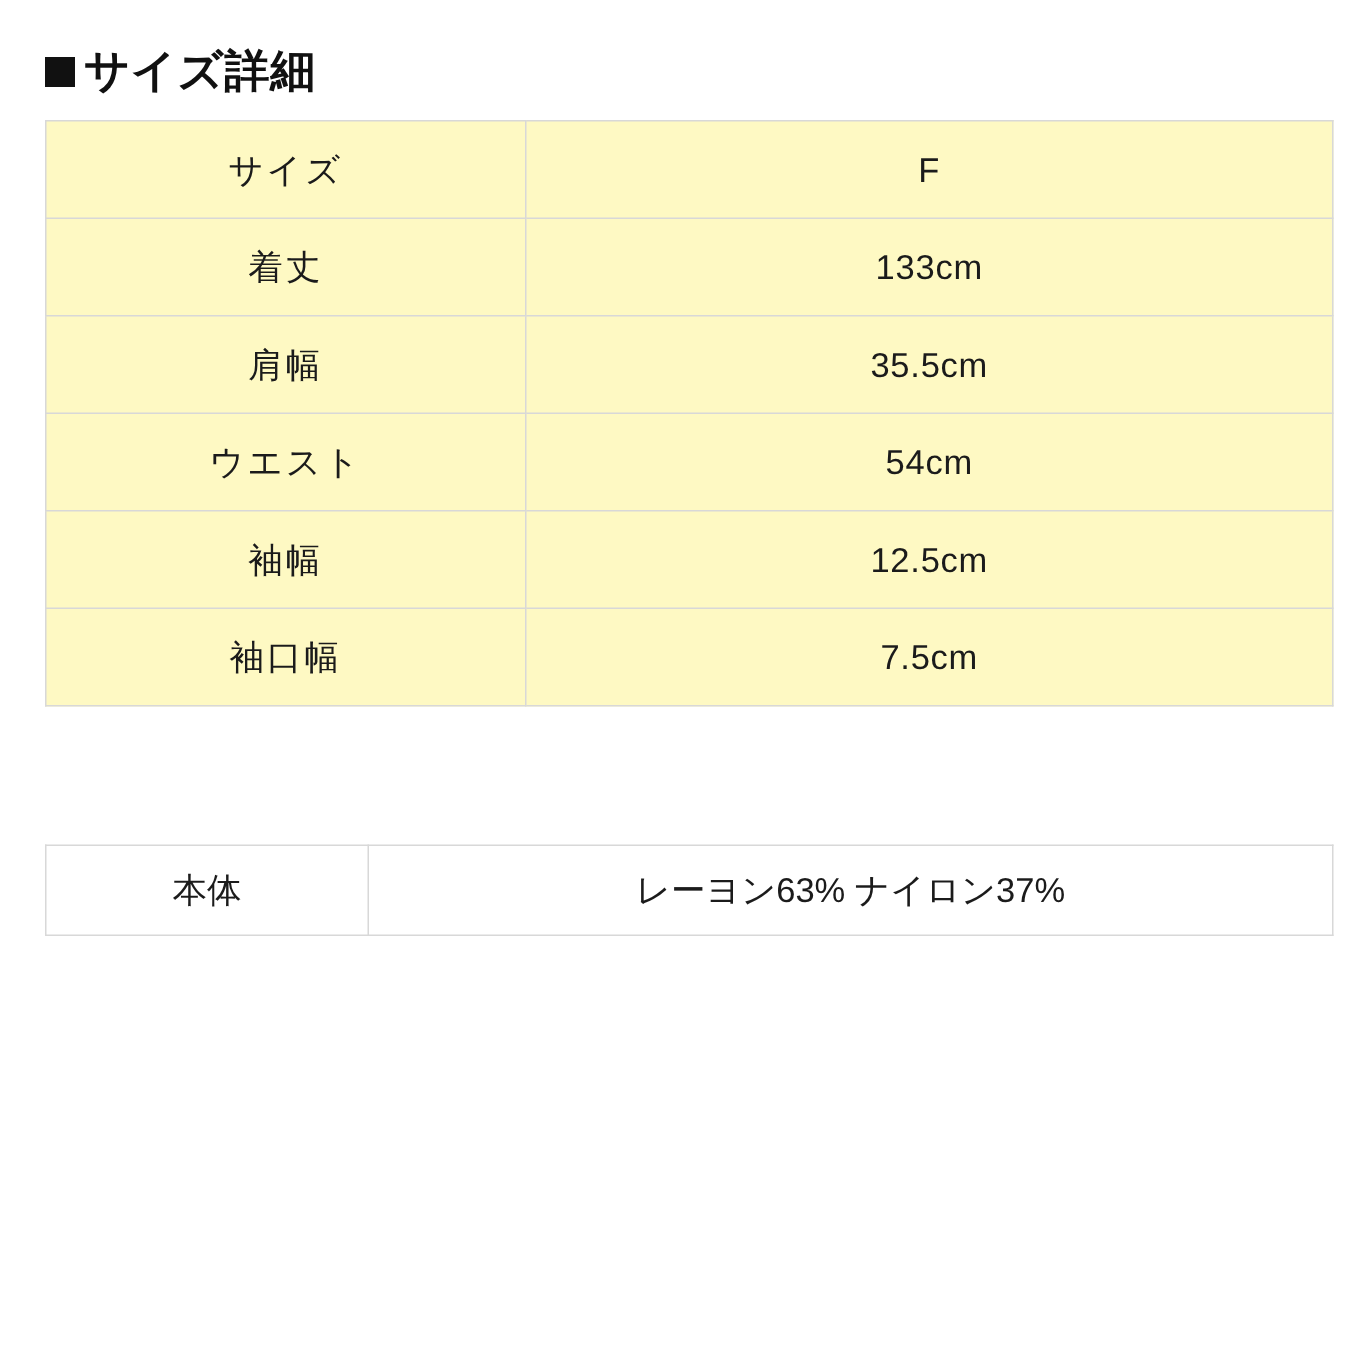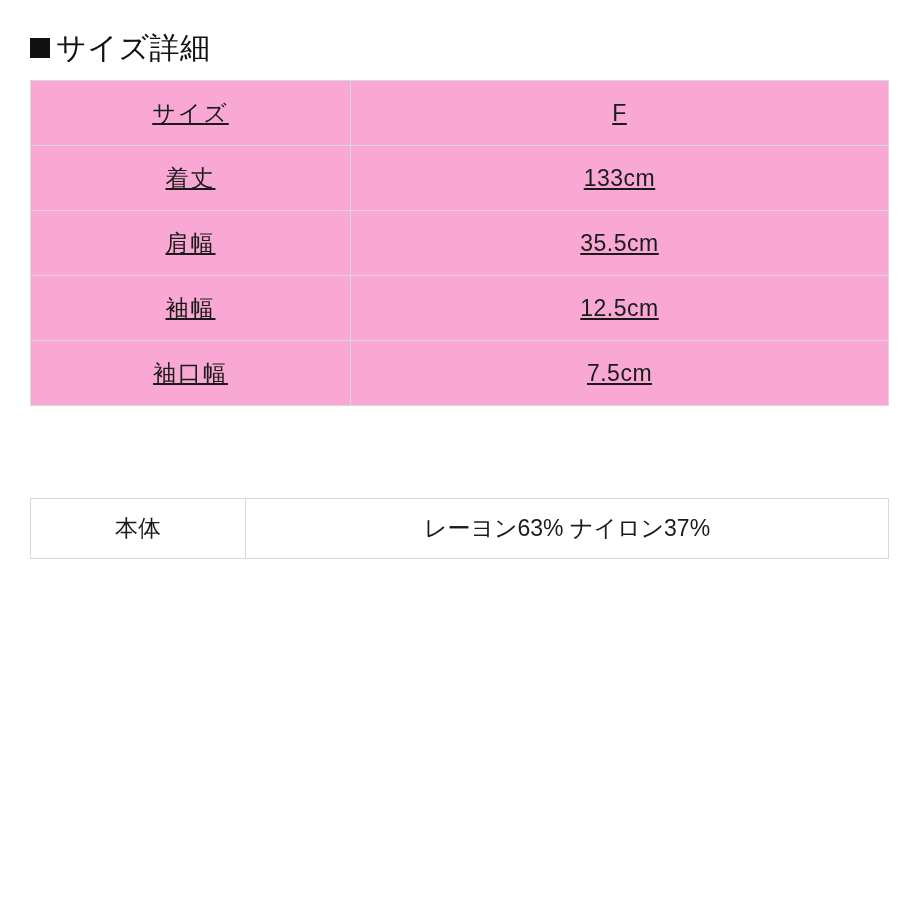--- a/index.html
+++ b/index.html
@@ -18,40 +18,39 @@
     width: 900px;
     height: 900px;
     box-sizing: border-box;
     padding: 30px 30px 0 30px;
     position: relative;
   }
   .section-heading {
     display: flex;
     align-items: center;
     font-size: 30px;
-    font-weight: 400;
+    font-weight: 700;
     letter-spacing: 0.5px;
     color: #111111;
     margin: 0 0 14px 0;
     line-height: 1.2;
   }
   .heading-marker {
     display: inline-block;
     width: 20px;
     height: 20px;
     background: #111111;
     margin-right: 6px;
     flex: none;
   }
   table.spec {
     border-collapse: collapse;
     width: 858px;
     table-layout: fixed;
-    background: #f9a8d4;
-    text-decoration: underline;
+    background: #fef9c3;
   }
   table.spec td {
     border: 1px solid #d8d8d8;
     height: 65px;
     text-align: center;
     vertical-align: middle;
     font-size: 23px;
     color: #1b1b1b;
     font-weight: 400;
     padding: 0 6px;
@@ -108,20 +107,24 @@
       </tr>
       <tr>
         <td class="label">着丈</td>
         <td class="value">133cm</td>
       </tr>
       <tr>
         <td class="label">肩幅</td>
         <td class="value">35.5cm</td>
       </tr>
       <tr>
+        <td class="label">ウエスト</td>
+        <td class="value">54cm</td>
+      </tr>
+      <tr>
         <td class="label">袖幅</td>
         <td class="value">12.5cm</td>
       </tr>
       <tr>
         <td class="label">袖口幅</td>
         <td class="value">7.5cm</td>
       </tr>
     </tbody>
   </table>
 

